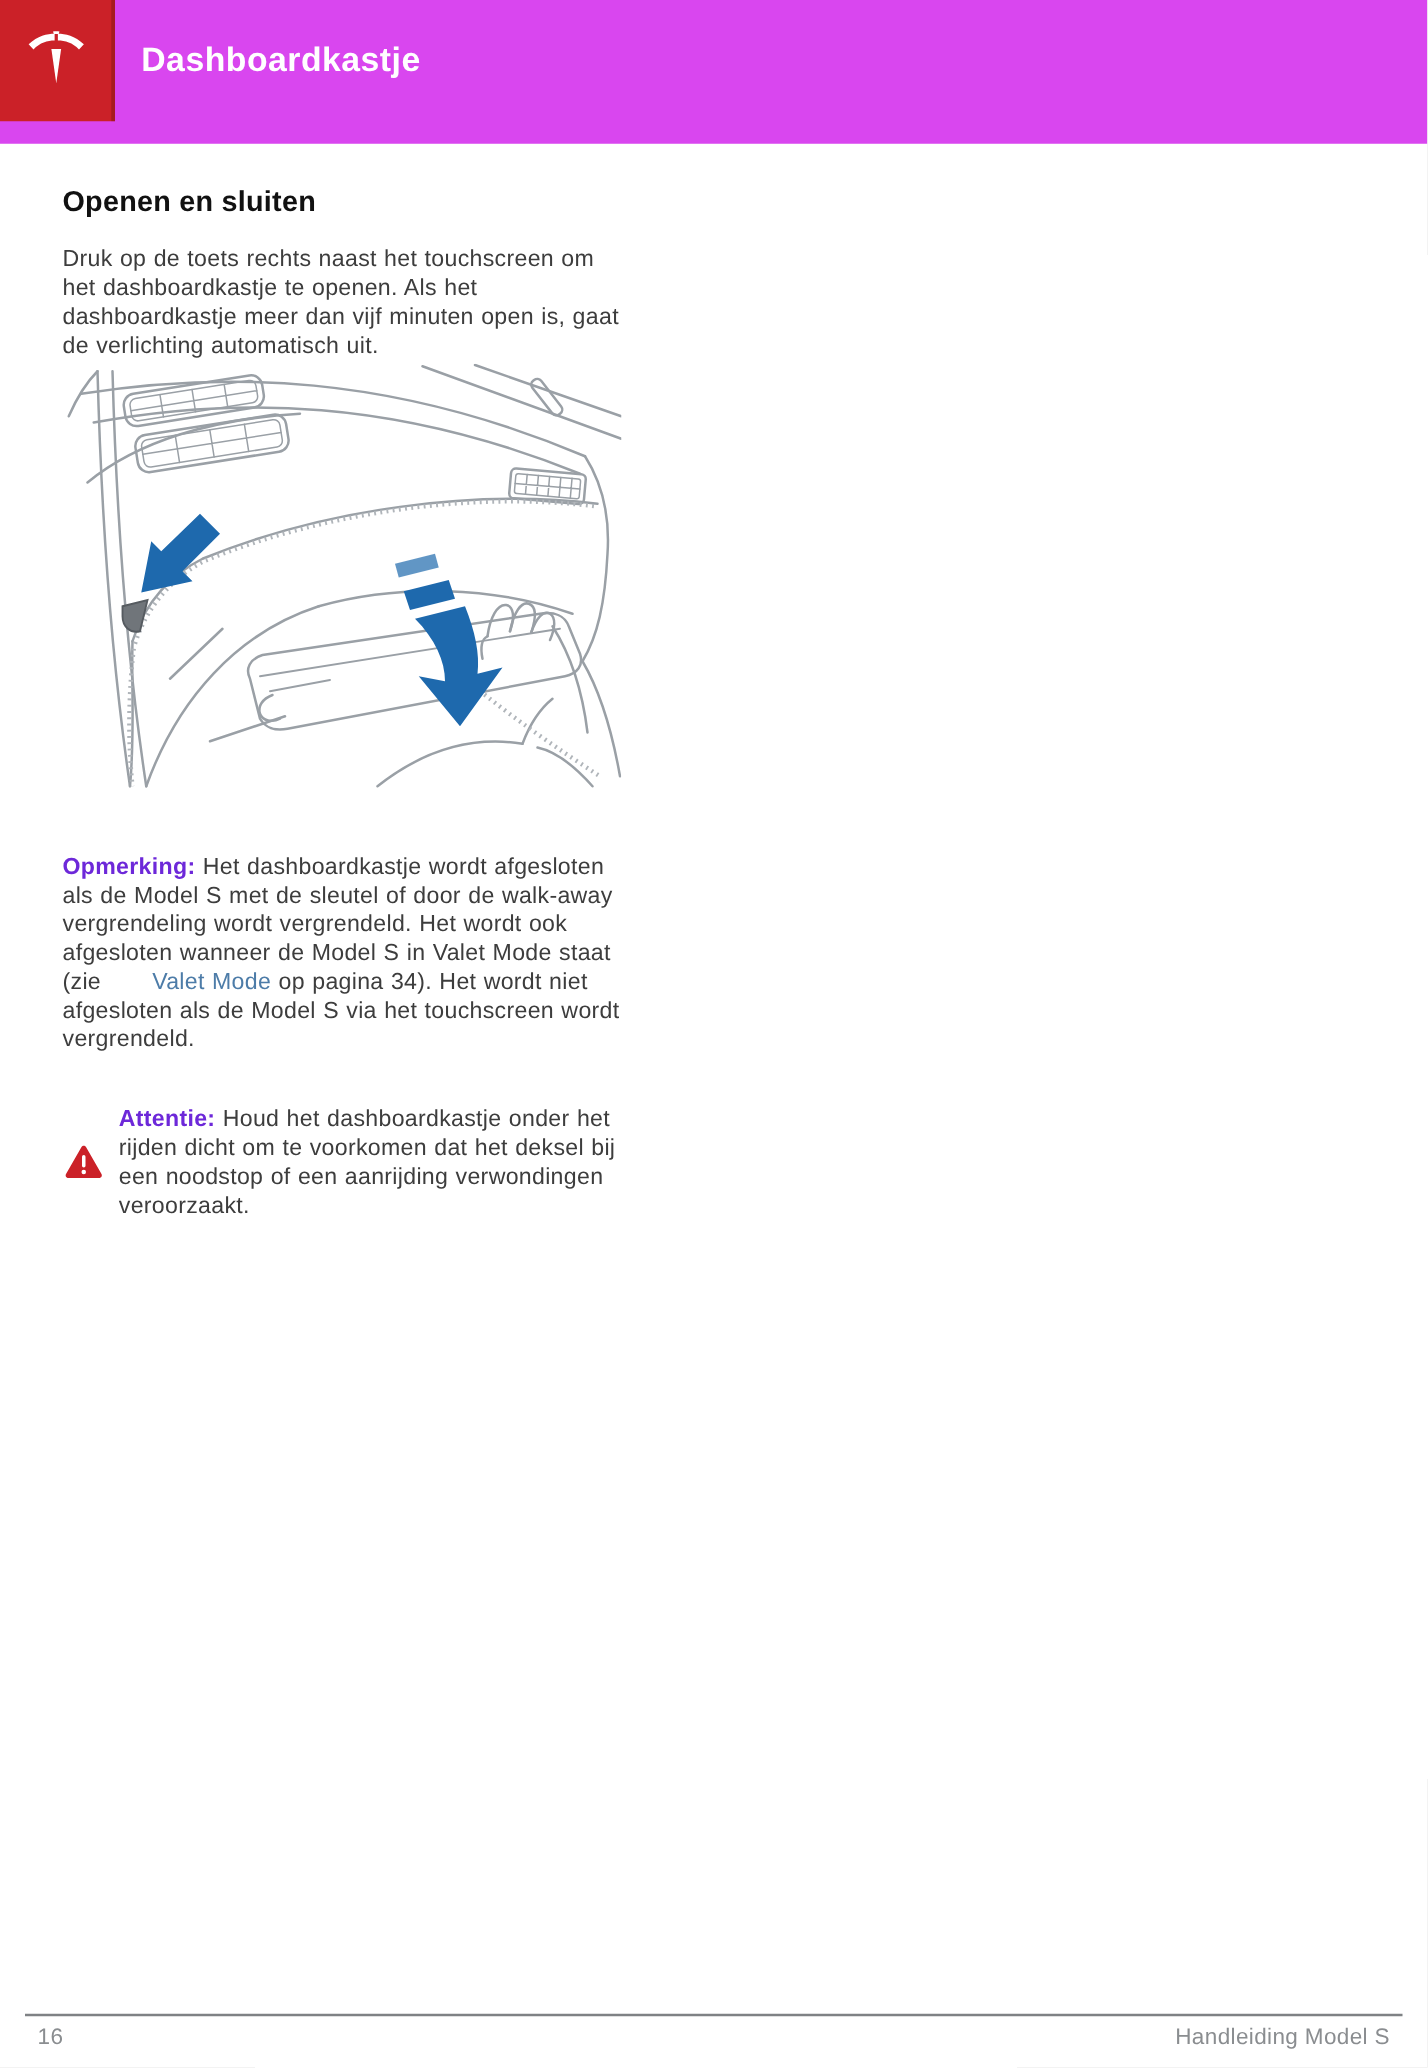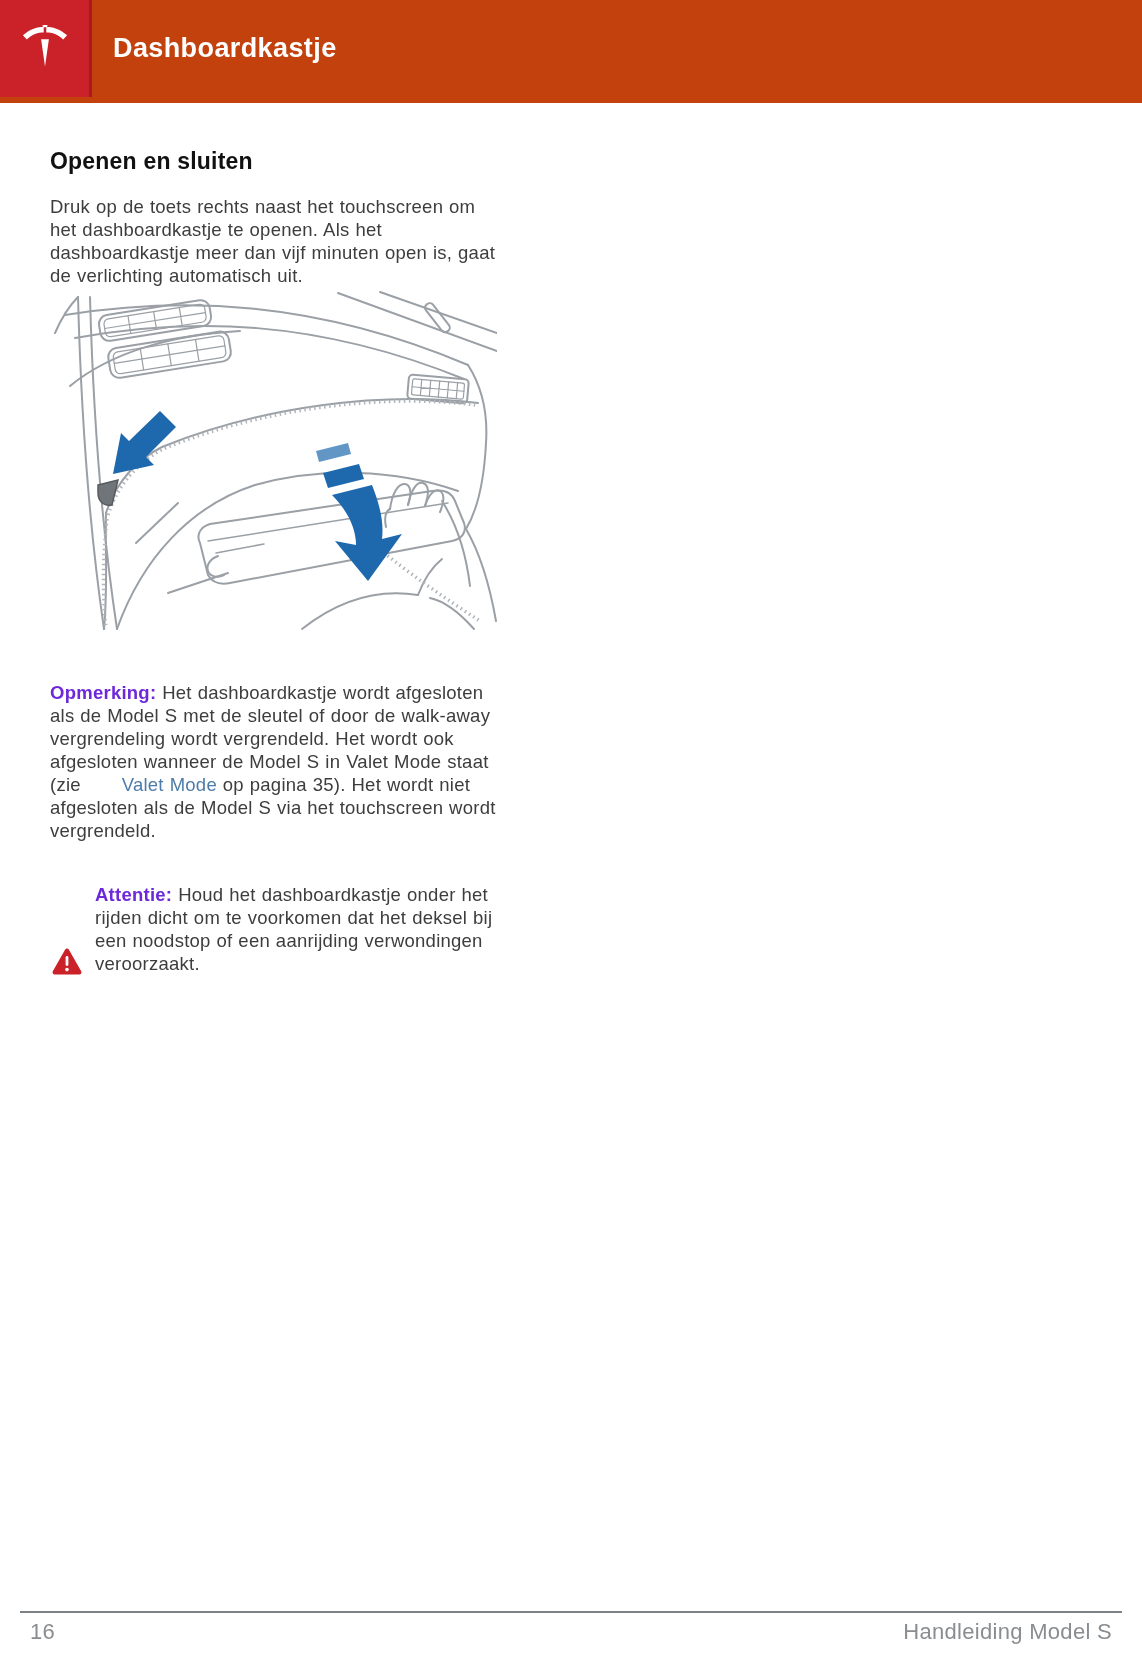--- a/index.html
+++ b/index.html
@@ -1,21 +1,21 @@
 <!DOCTYPE html>
 <html><head>
 <meta charset="utf-8">
 <style>
   html,body{margin:0;padding:0;background:#e9e9e9;}
   .page{
     position:relative;width:1142px;height:1654px;background:#ffffff;
     font-family:"Liberation Sans","DejaVu Sans",sans-serif;overflow:hidden;
   }
   
-  .header-bar{position:absolute;left:0;top:0;width:1142px;height:103px;background:#c2410c;}
+  .header-bar{position:absolute;left:0;top:0;width:1142px;height:115px;background:#d946ef;}
   .brand-box{
     position:absolute;left:0;top:0;width:92px;height:97px;background:#cb2128;
     display:flex;align-items:center;justify-content:center;
     border-right:3px solid rgba(0,0,0,0.18);box-sizing:border-box;
   }
   .header-title{
     position:absolute;left:113px;top:0;height:97px;display:flex;align-items:center;
     color:#ffffff;font-size:27px;font-weight:bold;letter-spacing:0.4px;
   }
   
@@ -25,29 +25,29 @@
   }
   .body-text{
     font-size:18.5px;line-height:23px;color:#3d3d3d;letter-spacing:0.25px;word-spacing:0.5px;
   }
   .intro{top:195px;}
   .figure-wrap{position:absolute;left:50px;top:291px;width:447px;height:340px;}
   .note{top:681px;}
   .note b,.caution b{color:#6d28d9;}
   a.doclink{color:#4d7ca8;text-decoration:none;margin-left:35px;}
   .caution{
-    position:absolute;left:50px;top:883px;width:452px;display:flex;align-items:flex-end;
+    position:absolute;left:50px;top:883px;width:452px;display:flex;align-items:center;
   }
   .caution-icon{flex:0 0 auto;margin:1px 13px 0 2px;}
   .caution-text{flex:1 1 auto;}
   
   .footer{
     position:absolute;left:20px;right:20px;top:1611px;border-top:2px solid #7f8285;
     display:flex;justify-content:space-between;align-items:flex-end;
-    padding:6px 10px 0 10px;color:#8a8d90;font-size:22px;letter-spacing:0.3px;
+    padding:6px 10px 0 10px;color:#8a8d90;font-size:18px;letter-spacing:0.3px;
   }
 </style>
 </head>
 <body>
 
 <div class="page">
 
   <div class="header-bar">
     <div class="brand-box">
       <svg width="52" height="58" viewBox="0 0 80 80">
@@ -133,21 +133,21 @@
       <polygon fill="#1e69ad" points="110,120 126,136 96,166 104,174 63,183 71,142 79,150"></polygon>
       <g fill="#1e69ad">
         <polygon points="266,160 298,152 301,163 269,171" opacity="0.7"></polygon>
         <polygon points="273,182 309,173 314,188 278,197"></polygon>
         <path d="M282,204 L322,194 C330,214 334,232 332,248 L352,243 L318,290 L285,250 L306,254 C306,238 298,220 282,204 Z"></path>
       </g>
     </svg>
   </div>
 
   <div class="col body-text note">
-    <b>Opmerking:</b><span> Het dashboardkastje wordt afgesloten als de Model S met de sleutel of door de walk-away vergrendeling wordt vergrendeld. Het wordt ook afgesloten wanneer de Model S in Valet Mode staat (zie </span><a href="#" class="doclink">Valet Mode</a><span> op pagina 35). Het wordt niet afgesloten als de Model S via het touchscreen wordt vergrendeld.</span>
+    <b>Opmerking:</b><span> Het dashboardkastje wordt afgesloten als de Model S met de sleutel of door de walk-away vergrendeling wordt vergrendeld. Het wordt ook afgesloten wanneer de Model S in Valet Mode staat (zie </span><a href="#" class="doclink">Valet Mode</a><span> op pagina 34). Het wordt niet afgesloten als de Model S via het touchscreen wordt vergrendeld.</span>
   </div>
 
   <div class="caution">
     <svg class="caution-icon" width="30" height="27" viewBox="0 0 30 27">
       <path d="M13.2,1.6 C14,0.2 16,0.2 16.8,1.6 L29.2,23.2 C30,24.6 29,26.4 27.4,26.4 L2.6,26.4 C1,26.4 0,24.6 0.8,23.2 Z" fill="#cb2128"></path>
       <rect x="13.6" y="8" width="2.8" height="10" rx="1.4" fill="#ffffff"></rect>
       <circle cx="15" cy="21.6" r="1.8" fill="#ffffff"></circle>
     </svg>
     <div class="body-text caution-text">
       <b>Attentie:</b><span> Houd het dashboardkastje onder het rijden dicht om te voorkomen dat het deksel bij een noodstop of een aanrijding verwondingen veroorzaakt.</span>

